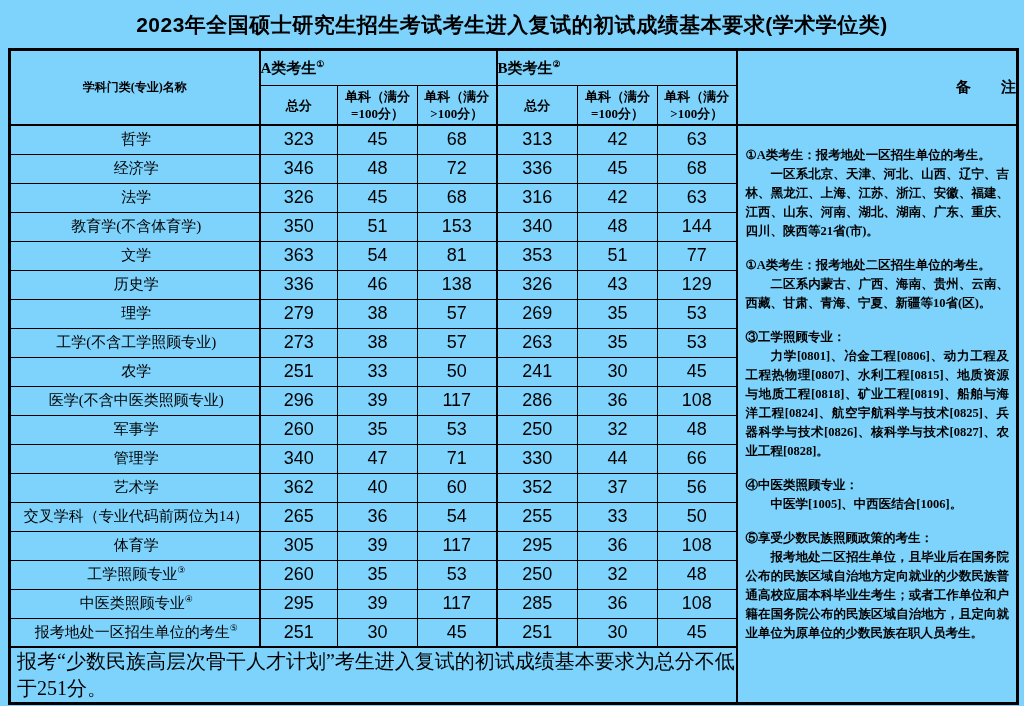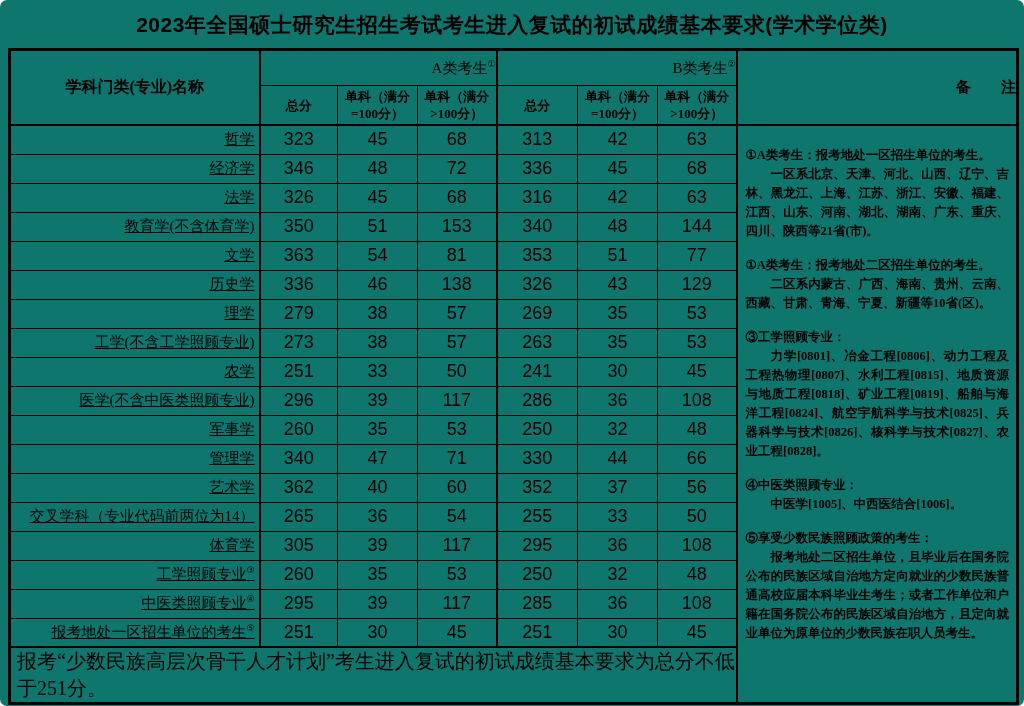--- a/index.html
+++ b/index.html
@@ -1,46 +1,45 @@
 <!DOCTYPE html>
 <html><head>
 <meta charset="utf-8">
 <style>
   html,body { margin:0; padding:0; background:#fff; }
   .page {
-    position:relative; width:1024px; height:706px; background:#0f766e;
+    position:relative; width:1024px; height:706px; background:#7dd3fc;
     color:#000; overflow:hidden;
     font-family:"Liberation Serif", serif;
-    border-radius:7px;
   }
   .title {
     margin:11px 0 9px 0; text-align:center;
     font-family:"Liberation Sans", sans-serif;
     font-weight:bold; font-size:21px; letter-spacing:0.5px;
   }
   table.score {
     margin-left:8px; width:1008px; table-layout:fixed;
     border-collapse:collapse; border:3px solid #000;
   }
   th, td { border:1px solid #000; padding:0; color:#000; overflow:hidden; }
   .thickL { border-left:2.5px solid #000; }
   .hb2 { border-bottom:2.5px solid #000; }
   tr.footer-row td { border-top:2.5px solid #000; }
 
   thead tr.hr1 { height:36px; }
   thead tr.hr2 { height:39px; }
   tbody tr.data-row { height:29px; }
   tr.footer-row { height:42px; }
 
-  .subj-h { font-size:16px; text-align:center; }
-  .group-h { font-size:15px; font-weight:normal; text-align:right; }
+  .subj-h { font-size:12px; text-align:center; }
+  .group-h { font-size:15px; font-weight:bold; text-align:left; }
   .remark-h { font-size:15px; font-weight:bold; text-align:right; }
   .sub-h { font-size:13px; line-height:17px; text-align:center; padding:2px 4px; }
 
-  td.name { text-align:right; padding:2px 4px 2px 7px; font-size:15px;text-decoration:underline; }
+  td.name { text-align:center; padding:2px 4px 2px 7px; font-size:15px; }
   td.num {
     text-align:center; font-family:"Liberation Sans", sans-serif;
     font-size:18px;
   }
   sup { font-size:9px; line-height:0; }
 
   td.notes { vertical-align:top; text-align:left; padding:20px 7px 0 8px; }
   .note { margin:0 0 15px 0; font-weight:bold; font-size:12.5px; line-height:19px; }
   .note p { margin:0; text-align:justify; }
   .note p.nbody { text-indent:2em; }

